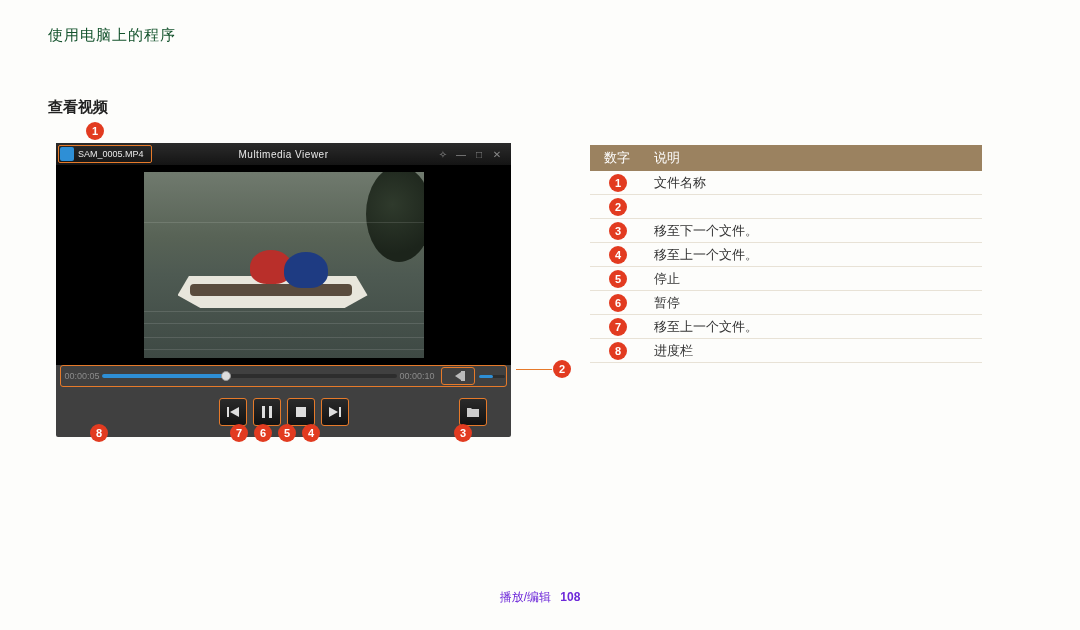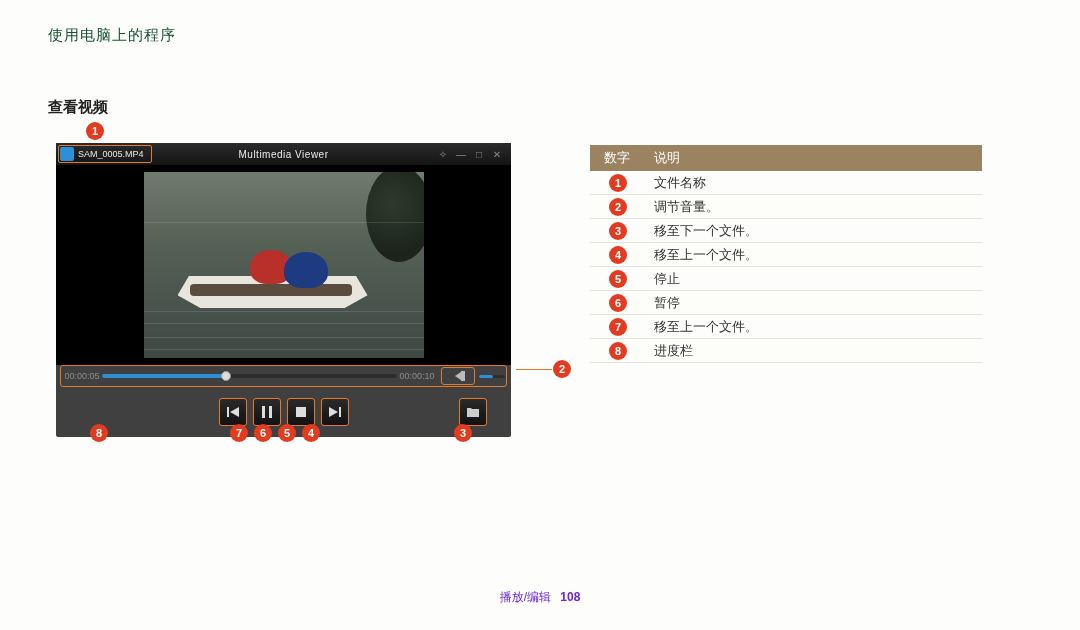--- a/index.html
+++ b/index.html
@@ -273,21 +273,20 @@
   <div class="desc-row">
     <div class="num">
         <span class="badge">1</span>
       </div>
     <div class="txt">文件名称</div>
   </div>
   <div class="desc-row">
     <div class="num">
         <span class="badge">2</span>
       </div>
-    <div class="txt">调节音量。</div>
   </div>
   <div class="desc-row">
     <div class="num">
         <span class="badge">3</span>
       </div>
     <div class="txt">移至下一个文件。</div>
   </div>
   <div class="desc-row">
     <div class="num">
         <span class="badge">4</span>

